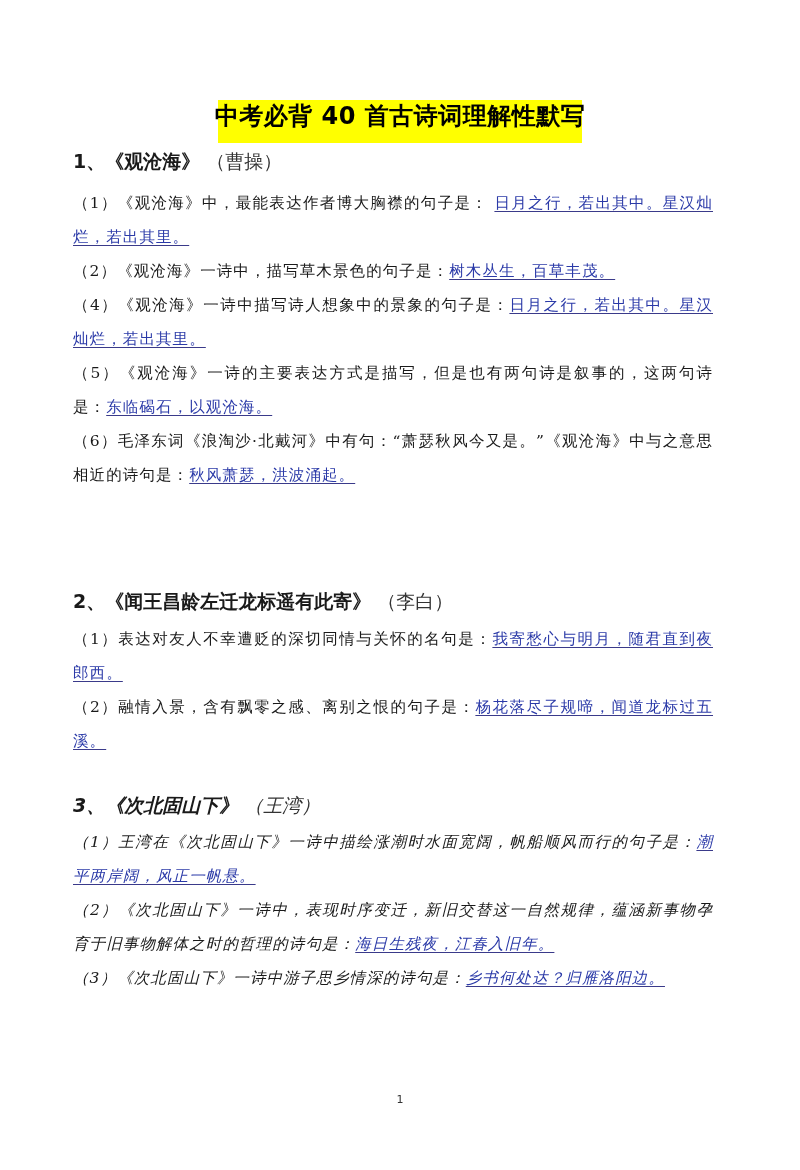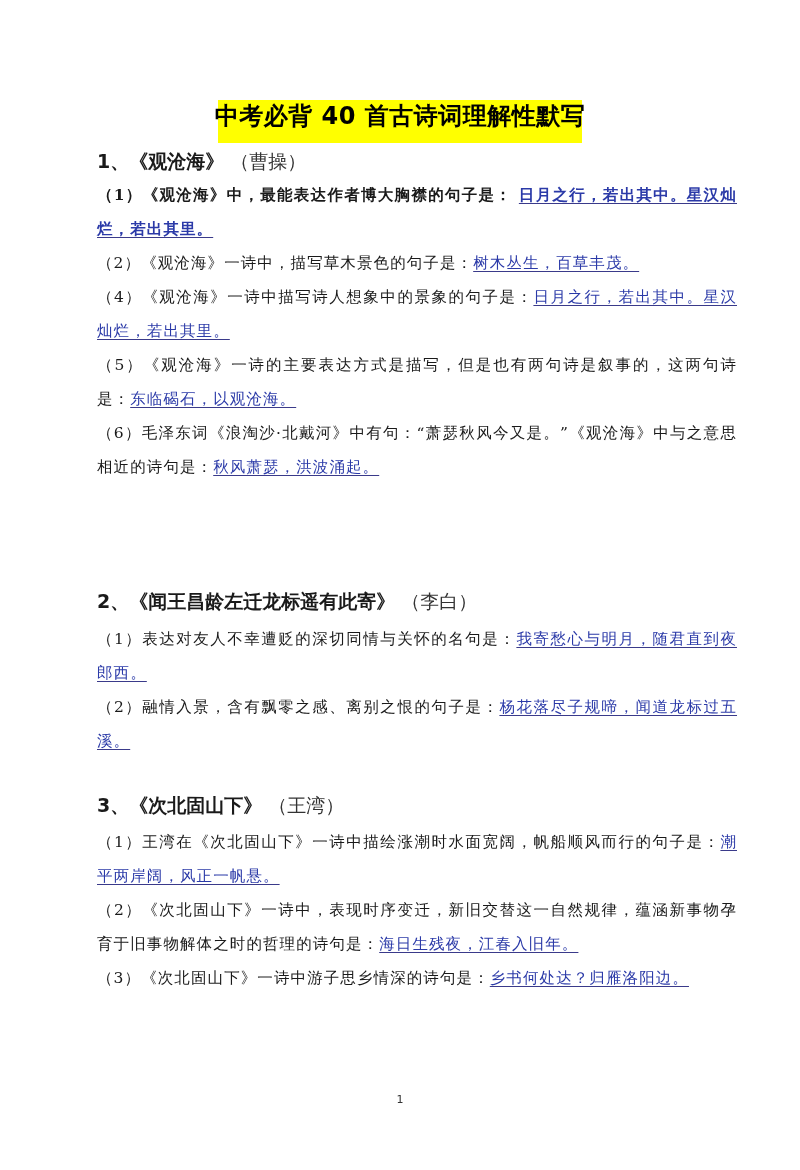--- a/index.html
+++ b/index.html
@@ -2,56 +2,56 @@
 <html><head>
   <meta charset="utf-8">
   <style>
     html, body { margin:0; padding:0; background:#ffffff; }
     body { width:800px; height:1170px; position:relative; overflow:hidden;
       font-family: "DejaVu Serif", "Liberation Serif", serif; color:#1a1a1a; }
     .title-wrap { position:absolute; left:218px; top:100px; width:364px; height:43px;
       background:#ffff00; display:flex; align-items:flex-start; justify-content:center; }
     .title { font-family:"DejaVu Sans", "Liberation Sans", sans-serif; font-weight:bold;
       font-size:24px; color:#000; letter-spacing:0.5px; white-space:nowrap; }
-    .section { position:absolute; left:97px; width:640px; }
+    .section { position:absolute; left:73px; width:640px; }
     .sec-head { font-size:19px; height:34px; line-height:34px; white-space:nowrap; }
     .sec-head .num, .sec-head .ttl { font-family:"DejaVu Sans", "Liberation Sans", sans-serif; font-weight:bold; }
     .sec-head .author { font-weight:normal; color:#333; margin-left:6px; }
     .q { font-size:15.5px; line-height:34px; text-align:justify; letter-spacing:1.1px; }
     .ans { color:#2b3aa8; text-decoration:underline; text-decoration-color:#3a3a8a; text-underline-offset:3px; }
     .page-num { position:absolute; left:0; width:800px; top:1093px; text-align:center;
       font-family:"DejaVu Sans", "Liberation Sans", sans-serif; font-size:11px; color:#333; }
   </style>
 </head>
 <body>
 
 <div class="title-wrap">
   <div class="title">中考必背 40 首古诗词理解性默写</div>
 </div>
 
 <div class="section" style="top:144px;">
   <div class="sec-head">
     <span class="num">1、</span><span class="ttl">《观沧海》</span><span class="author">（曹操）</span>
   </div>
-  <div class="q" style="margin-top:0;font-weight:bold;"><span>（1）《观沧海》中，最能表达作者博大胸襟的句子是：</span> <span class="ans">日月之行，若出其中。星汉灿烂，若出其里。</span></div>
+  <div class="q" style="margin-top:8px;"><span>（1）《观沧海》中，最能表达作者博大胸襟的句子是：</span> <span class="ans">日月之行，若出其中。星汉灿烂，若出其里。</span></div>
   <div class="q"><span>（2）《观沧海》一诗中，描写草木景色的句子是：</span><span class="ans">树木丛生，百草丰茂。</span></div>
   <div class="q"><span>（4）《观沧海》一诗中描写诗人想象中的景象的句子是：</span><span class="ans">日月之行，若出其中。星汉灿烂，若出其里。</span></div>
   <div class="q"><span>（5）《观沧海》一诗的主要表达方式是描写，但是也有两句诗是叙事的，这两句诗是：</span><span class="ans">东临碣石，以观沧海。</span></div>
   <div class="q"><span>（6）毛泽东词《浪淘沙·北戴河》中有句：“萧瑟秋风今又是。”《观沧海》中与之意思相近的诗句是：</span><span class="ans">秋风萧瑟，洪波涌起。</span></div>
 </div>
 
 <div class="section" style="top:584px;">
   <div class="sec-head">
     <span class="num">2、</span><span class="ttl">《闻王昌龄左迁龙标遥有此寄》</span><span class="author">（李白）</span>
   </div>
   <div class="q" style="margin-top:4px;"><span>（1）表达对友人不幸遭贬的深切同情与关怀的名句是：</span><span class="ans">我寄愁心与明月，随君直到夜郎西。</span></div>
   <div class="q"><span>（2）融情入景，含有飘零之感、离别之恨的句子是：</span><span class="ans">杨花落尽子规啼，闻道龙标过五溪。</span></div>
 </div>
 
-<div class="section" style="top:788px;">
+<div class="section" style="top:788px;font-style:italic;">
   <div class="sec-head">
     <span class="num">3、</span><span class="ttl">《次北固山下》</span><span class="author">（王湾）</span>
   </div>
   <div class="q" style="margin-top:3px;"><span>（1）王湾在《次北固山下》一诗中描绘涨潮时水面宽阔，帆船顺风而行的句子是：</span><span class="ans">潮平两岸阔，风正一帆悬。</span></div>
   <div class="q"><span>（2）《次北固山下》一诗中，表现时序变迁，新旧交替这一自然规律，蕴涵新事物孕育于旧事物解体之时的哲理的诗句是：</span><span class="ans">海日生残夜，江春入旧年。</span></div>
   <div class="q"><span>（3）《次北固山下》一诗中游子思乡情深的诗句是：</span><span class="ans">乡书何处达？归雁洛阳边。</span></div>
 </div>
 
 <div class="page-num">1</div>
 

